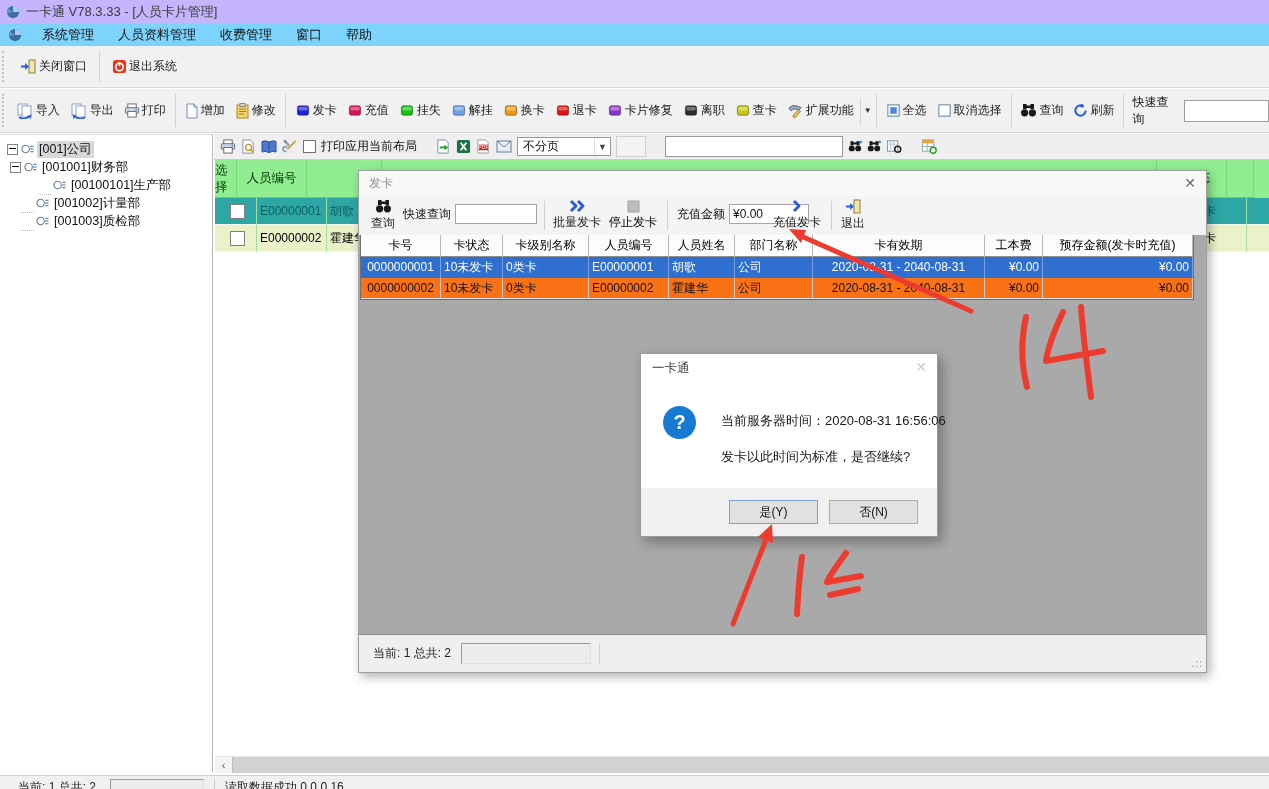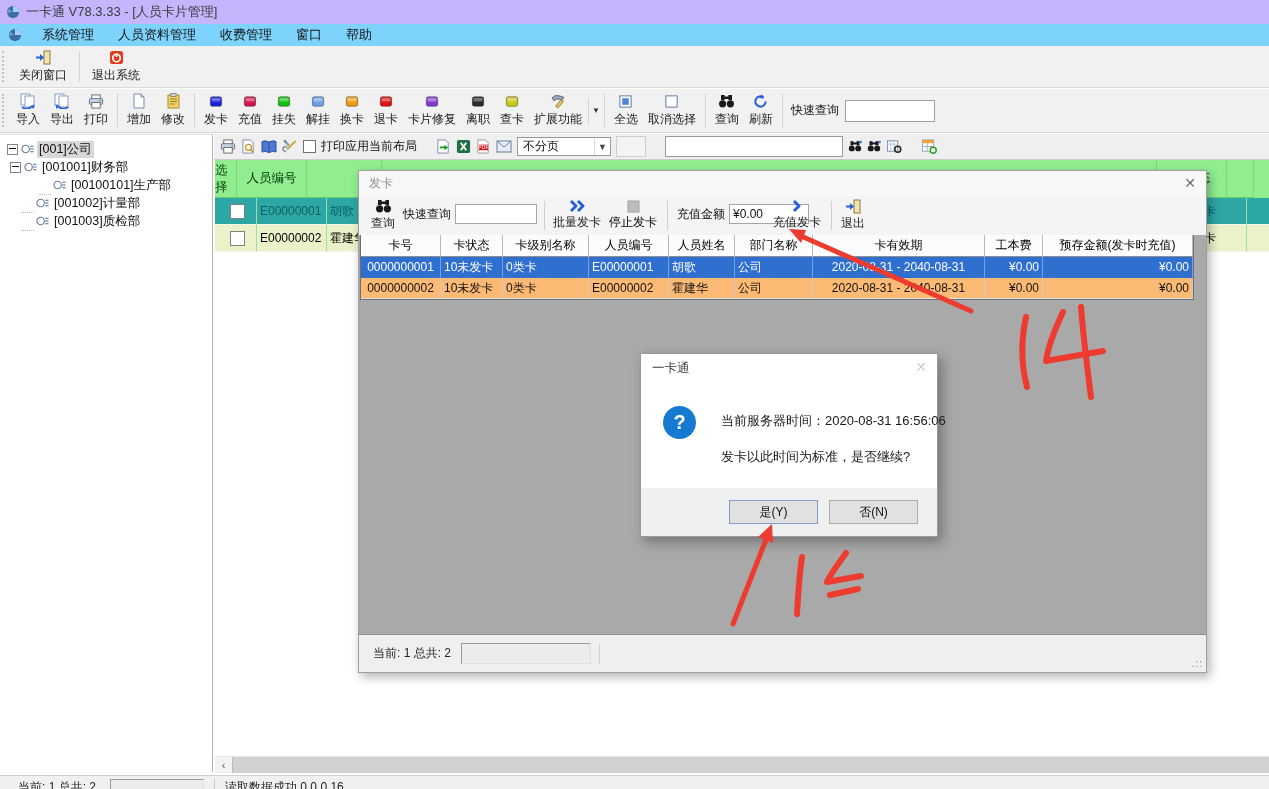--- a/index.html
+++ b/index.html
@@ -15,21 +15,21 @@
   #titlebar .icn{margin-right:6px;}
   #menubar{left:0;top:24px;width:100%;height:22px;background:#7dd3fc;display:flex;align-items:center;
            font-size:13px;color:#141414;}
   #menubar .icn{margin:0 8px 0 8px;}
   .menu-item{padding:0 12px;height:22px;line-height:22px;}
 
   
   .grip{width:5px;align-self:stretch;margin:5px 2px;border-left:2px dotted #c2c2c2;}
   #toolbar1{left:0;top:46px;width:100%;height:42px;background:#f1f1f1;border-bottom:1px solid #dadada;
             display:flex;align-items:stretch;box-sizing:border-box;}
-  .tbtn{display:flex;flex-direction:column;align-items:center;justify-content:center;gap:2px;
+  .tbtn{display:flex;flex-direction:row;align-items:center;justify-content:center;gap:2px;
         padding:2px 8px;font-size:12px;color:#1a1a1a;white-space:nowrap;}
   .vsep{width:1px;background:#d2d2d2;margin:5px 4px;}
   #toolbar2{left:0;top:89px;width:100%;height:44px;background:#f1f1f1;border-bottom:1px solid #d6d6d6;
             display:flex;align-items:stretch;box-sizing:border-box;}
   #toolbar2 .tbtn{padding:2px 5px;}
   .ddarrow{align-self:center;font-size:8px;color:#333;margin-left:1px;padding-left:3px;border-left:1px solid #d2d2d2;height:26px;display:flex;align-items:center;}
   .qs-label{align-self:center;font-size:12px;margin:0 6px 0 4px;}
   .qs-input{align-self:center;width:88px;height:20px;background:#fff;border:1px solid #9d9d9d;}
 
   
@@ -82,21 +82,21 @@
   .dclose{position:absolute;right:10px;top:4px;font-size:14px;color:#6b6b6b;}
   .dtoolbar{position:absolute;left:0;top:25px;right:0;height:39px;background:#f4f4f4;border-bottom:2px solid #a9a9a9;}
   .dtb{position:absolute;top:2px;height:34px;display:flex;flex-direction:column;align-items:center;justify-content:center;
        gap:1px;font-size:12px;color:#1a1a1a;white-space:nowrap;}
   .dtb.dis{color:#000000;}
   .dlabel{position:absolute;top:0;height:37px;line-height:37px;font-size:12px;}
   .dinput{position:absolute;top:8px;height:20px;background:#fff;border:1px solid #a5a5a5;box-sizing:border-box;
           font-size:12px;line-height:18px;padding-left:3px;}
   .dvsep{position:absolute;top:5px;bottom:5px;width:1px;background:#d0d0d0;}
   .dgray{position:absolute;left:0;top:64px;right:0;bottom:38px;background:#a9a9a9;}
-  .dtable{position:absolute;left:1px;top:64px;width:832px;border:1px solid #707070;border-top:none;background:#fdba74;}
+  .dtable{position:absolute;left:1px;top:64px;width:832px;border:1px solid #707070;border-top:none;background:#f97316;}
   .dth{display:flex;height:22px;background:#fcfcfc;}
   .dth .c{display:flex;align-items:center;justify-content:center;font-size:12px;color:#000;
           border-right:1px solid #b9b9b9;border-bottom:1px solid #8f8f8f;box-sizing:border-box;overflow:hidden;white-space:nowrap;}
   .dtr{display:flex;height:21px;font-size:12px;}
   .dtr .c{display:flex;align-items:center;border-right:1px solid #c9c9c9;border-bottom:1px solid #dedede;
           box-sizing:border-box;padding:0 3px;overflow:hidden;white-space:nowrap;}
   .dtr.sel{background:#2e6fd0;color:#fff;}
   .dtr.sel .c{border-right-color:rgba(255,255,255,.35);border-bottom-color:#2e6fd0;}
   .dtr .c.num{justify-content:flex-end;}
   .dtr .c.ctr{justify-content:center;}

